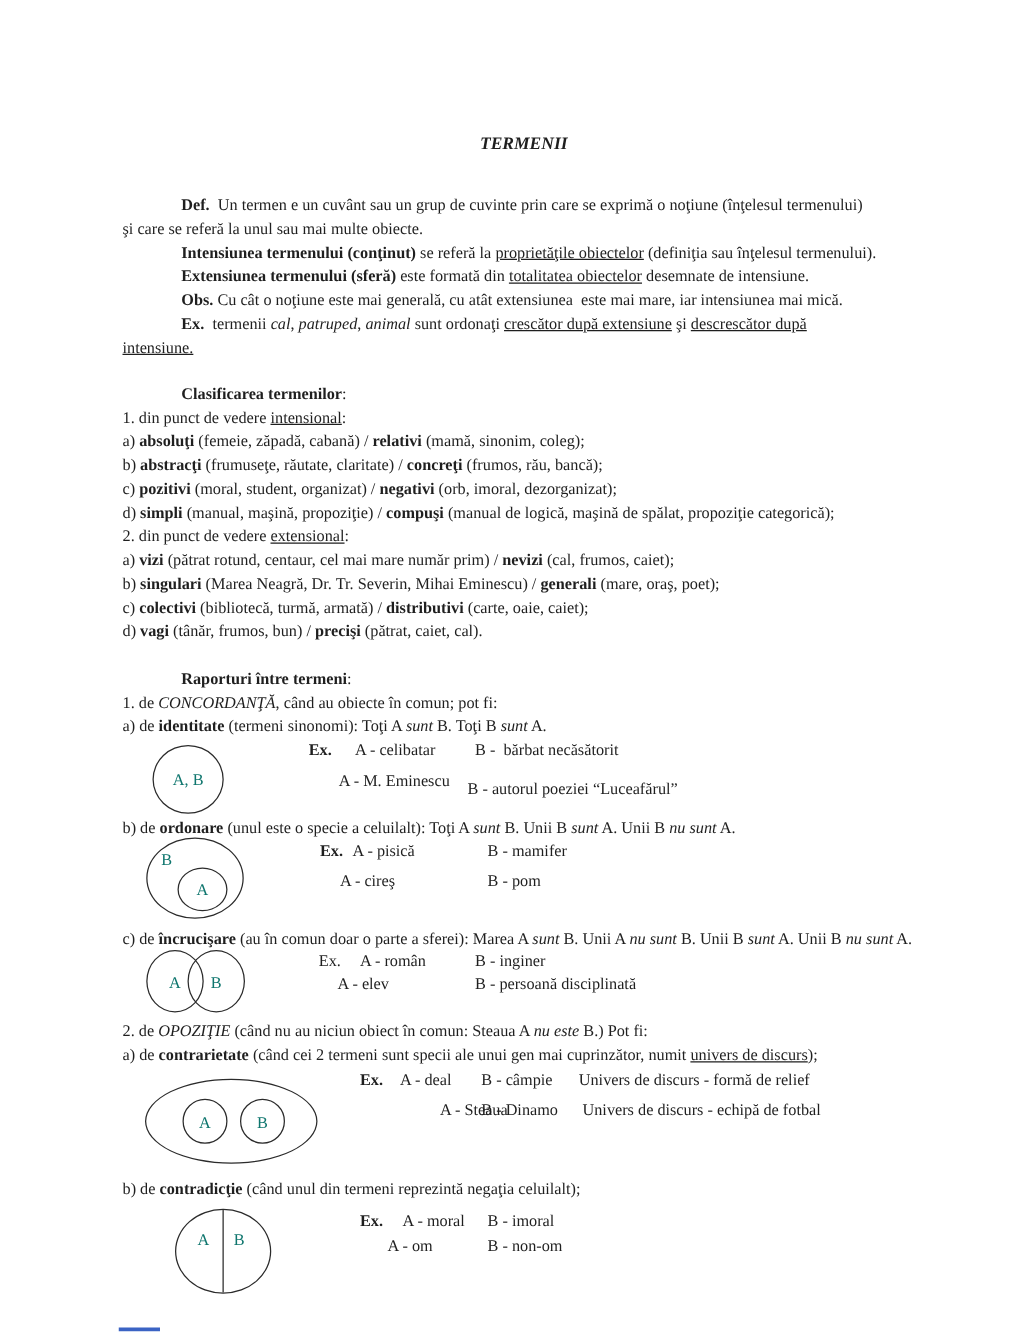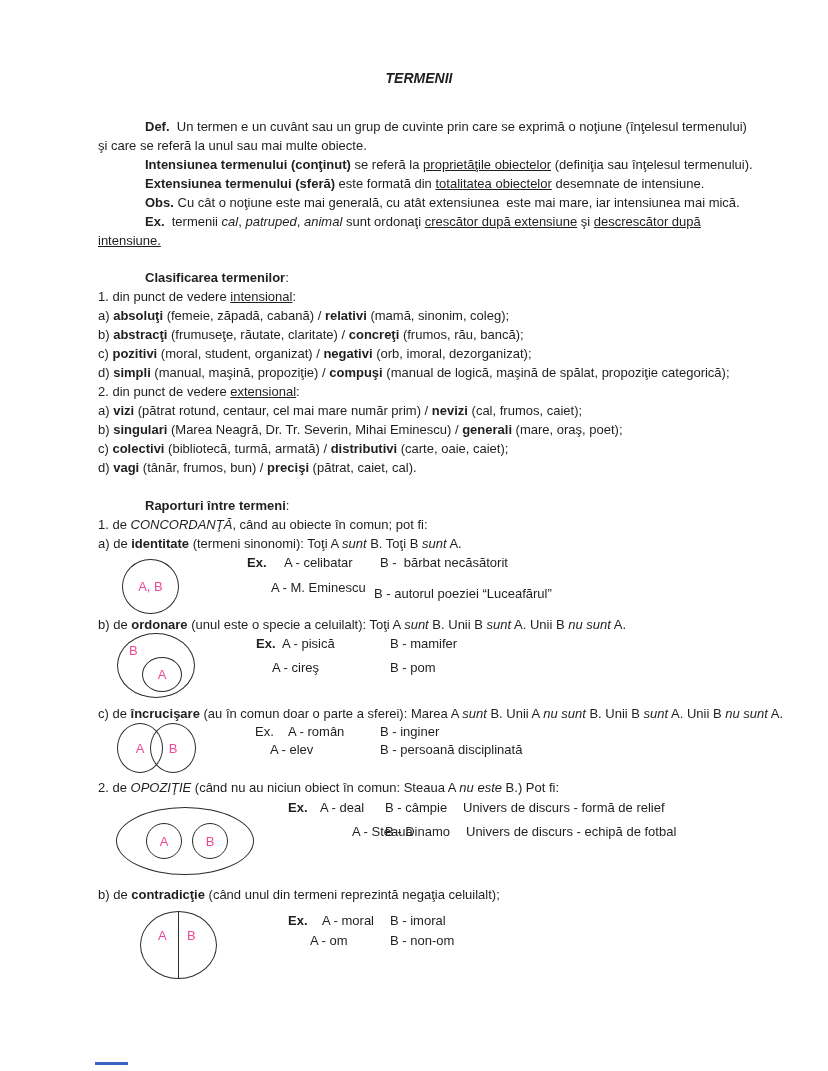--- a/index.html
+++ b/index.html
@@ -5,21 +5,21 @@
   html,body{margin:0;padding:0;background:#ffffff;}
   .page{
     position:relative;
     width:828px;height:1071px;
     background:#ffffff;
     font-family:"Liberation Sans",sans-serif;
     font-size:13px;line-height:19px;
     color:#1f1f1f;
     overflow:hidden;
   }
-  .content{padding:69px 88px 0 98px;}
+  .content{padding:106px 88px 0 98px;font-family:Liberation Serif, serif;}
   .doc-title{
     text-align:center;
     font-weight:bold;font-style:italic;
     font-size:14px;
     margin:0 0 29px 0;
   }
   .line{white-space:pre;min-height:19px;}
   .indent{padding-left:47px;}
   .b{font-weight:bold;}
   .i{font-style:italic;}
@@ -29,21 +29,21 @@
   .drow{position:relative;}
   .circle{
     position:absolute;
     border:1.5px solid #2b2b2b;
     border-radius:50%;
     box-sizing:border-box;
     display:flex;align-items:center;justify-content:center;
     background:transparent;
   }
   .abs{position:absolute;white-space:pre;}
-  .dlabel{font-size:13px;color:#ec4899;}
+  .dlabel{font-size:13px;color:#0f766e;}
   .vline{position:absolute;left:calc(50% - 1px);top:0;bottom:0;width:1.5px;background:#2b2b2b;}
   .bluebit{position:absolute;left:95px;top:1062px;width:33px;height:3px;background:#3b63c4;}
 </style>
 </head>
 <body>
 
 <div class="page">
   <div class="content">
 
     <div class="doc-title">TERMENII</div>
@@ -119,20 +119,21 @@
       </div>
       <span class="abs" style="left:157px;top:-1px;">Ex.</span>
       <span class="abs" style="left:190px;top:-1px;">A - român</span>
       <span class="abs" style="left:282px;top:-1px;">B - inginer</span>
       <span class="abs" style="left:172px;top:17px;">A - elev</span>
       <span class="abs" style="left:282px;top:17px;">B - persoană disciplinată</span>
     </div>
 
     <div>
         <div class="line"><span>2. de </span><span class="i">OPOZIŢIE</span><span> (când nu au niciun obiect în comun: Steaua A </span><span class="i">nu este</span><span> B.) Pot fi:</span></div>
+        <div class="line"><span>a) de </span><span class="b">contrarietate</span><span> (când cei 2 termeni sunt specii ale unui gen mai cuprinzător, numit </span><span class="u">univers de discurs</span><span>);</span></div>
       </div>
 
     <div class="drow" style="height:88px;">
       <div class="circle" style="left:18px;top:10px;width:138px;height:68px;"></div>
       <div class="circle" style="left:48px;top:26px;width:36px;height:36px;">
         <span class="dlabel">A</span>
       </div>
       <div class="circle" style="left:94px;top:26px;width:36px;height:36px;">
         <span class="dlabel">B</span>
       </div>

